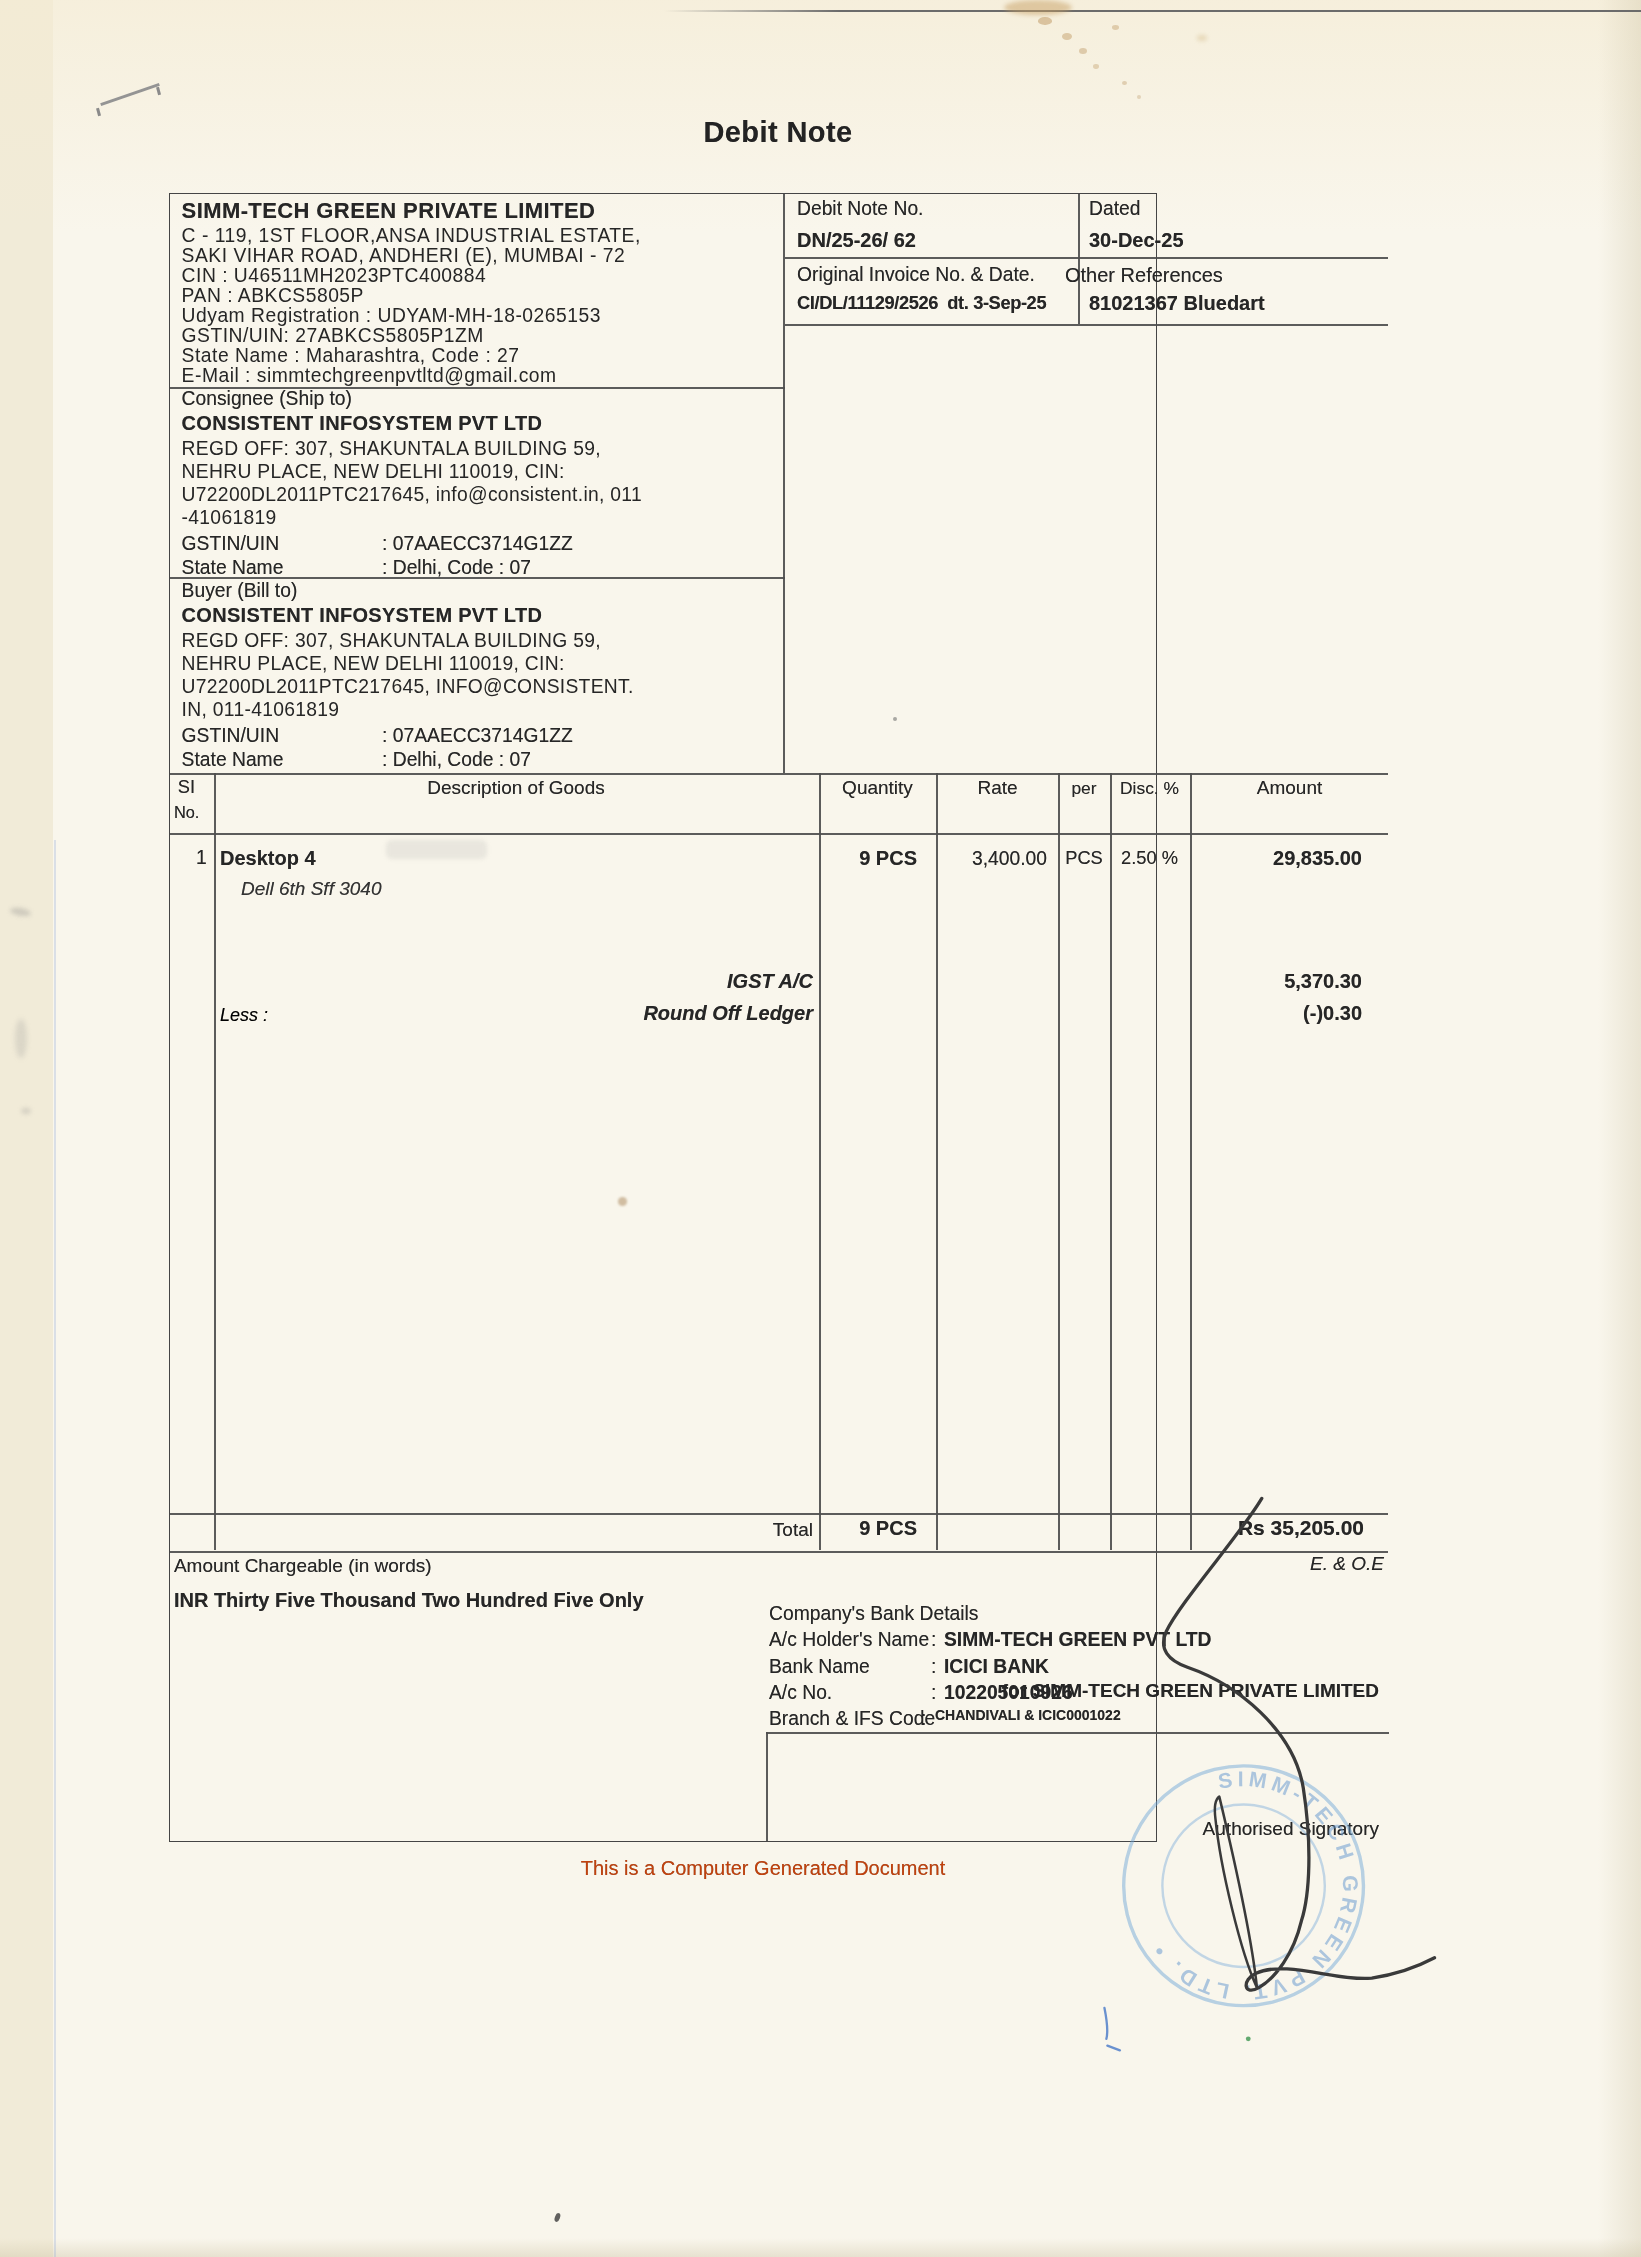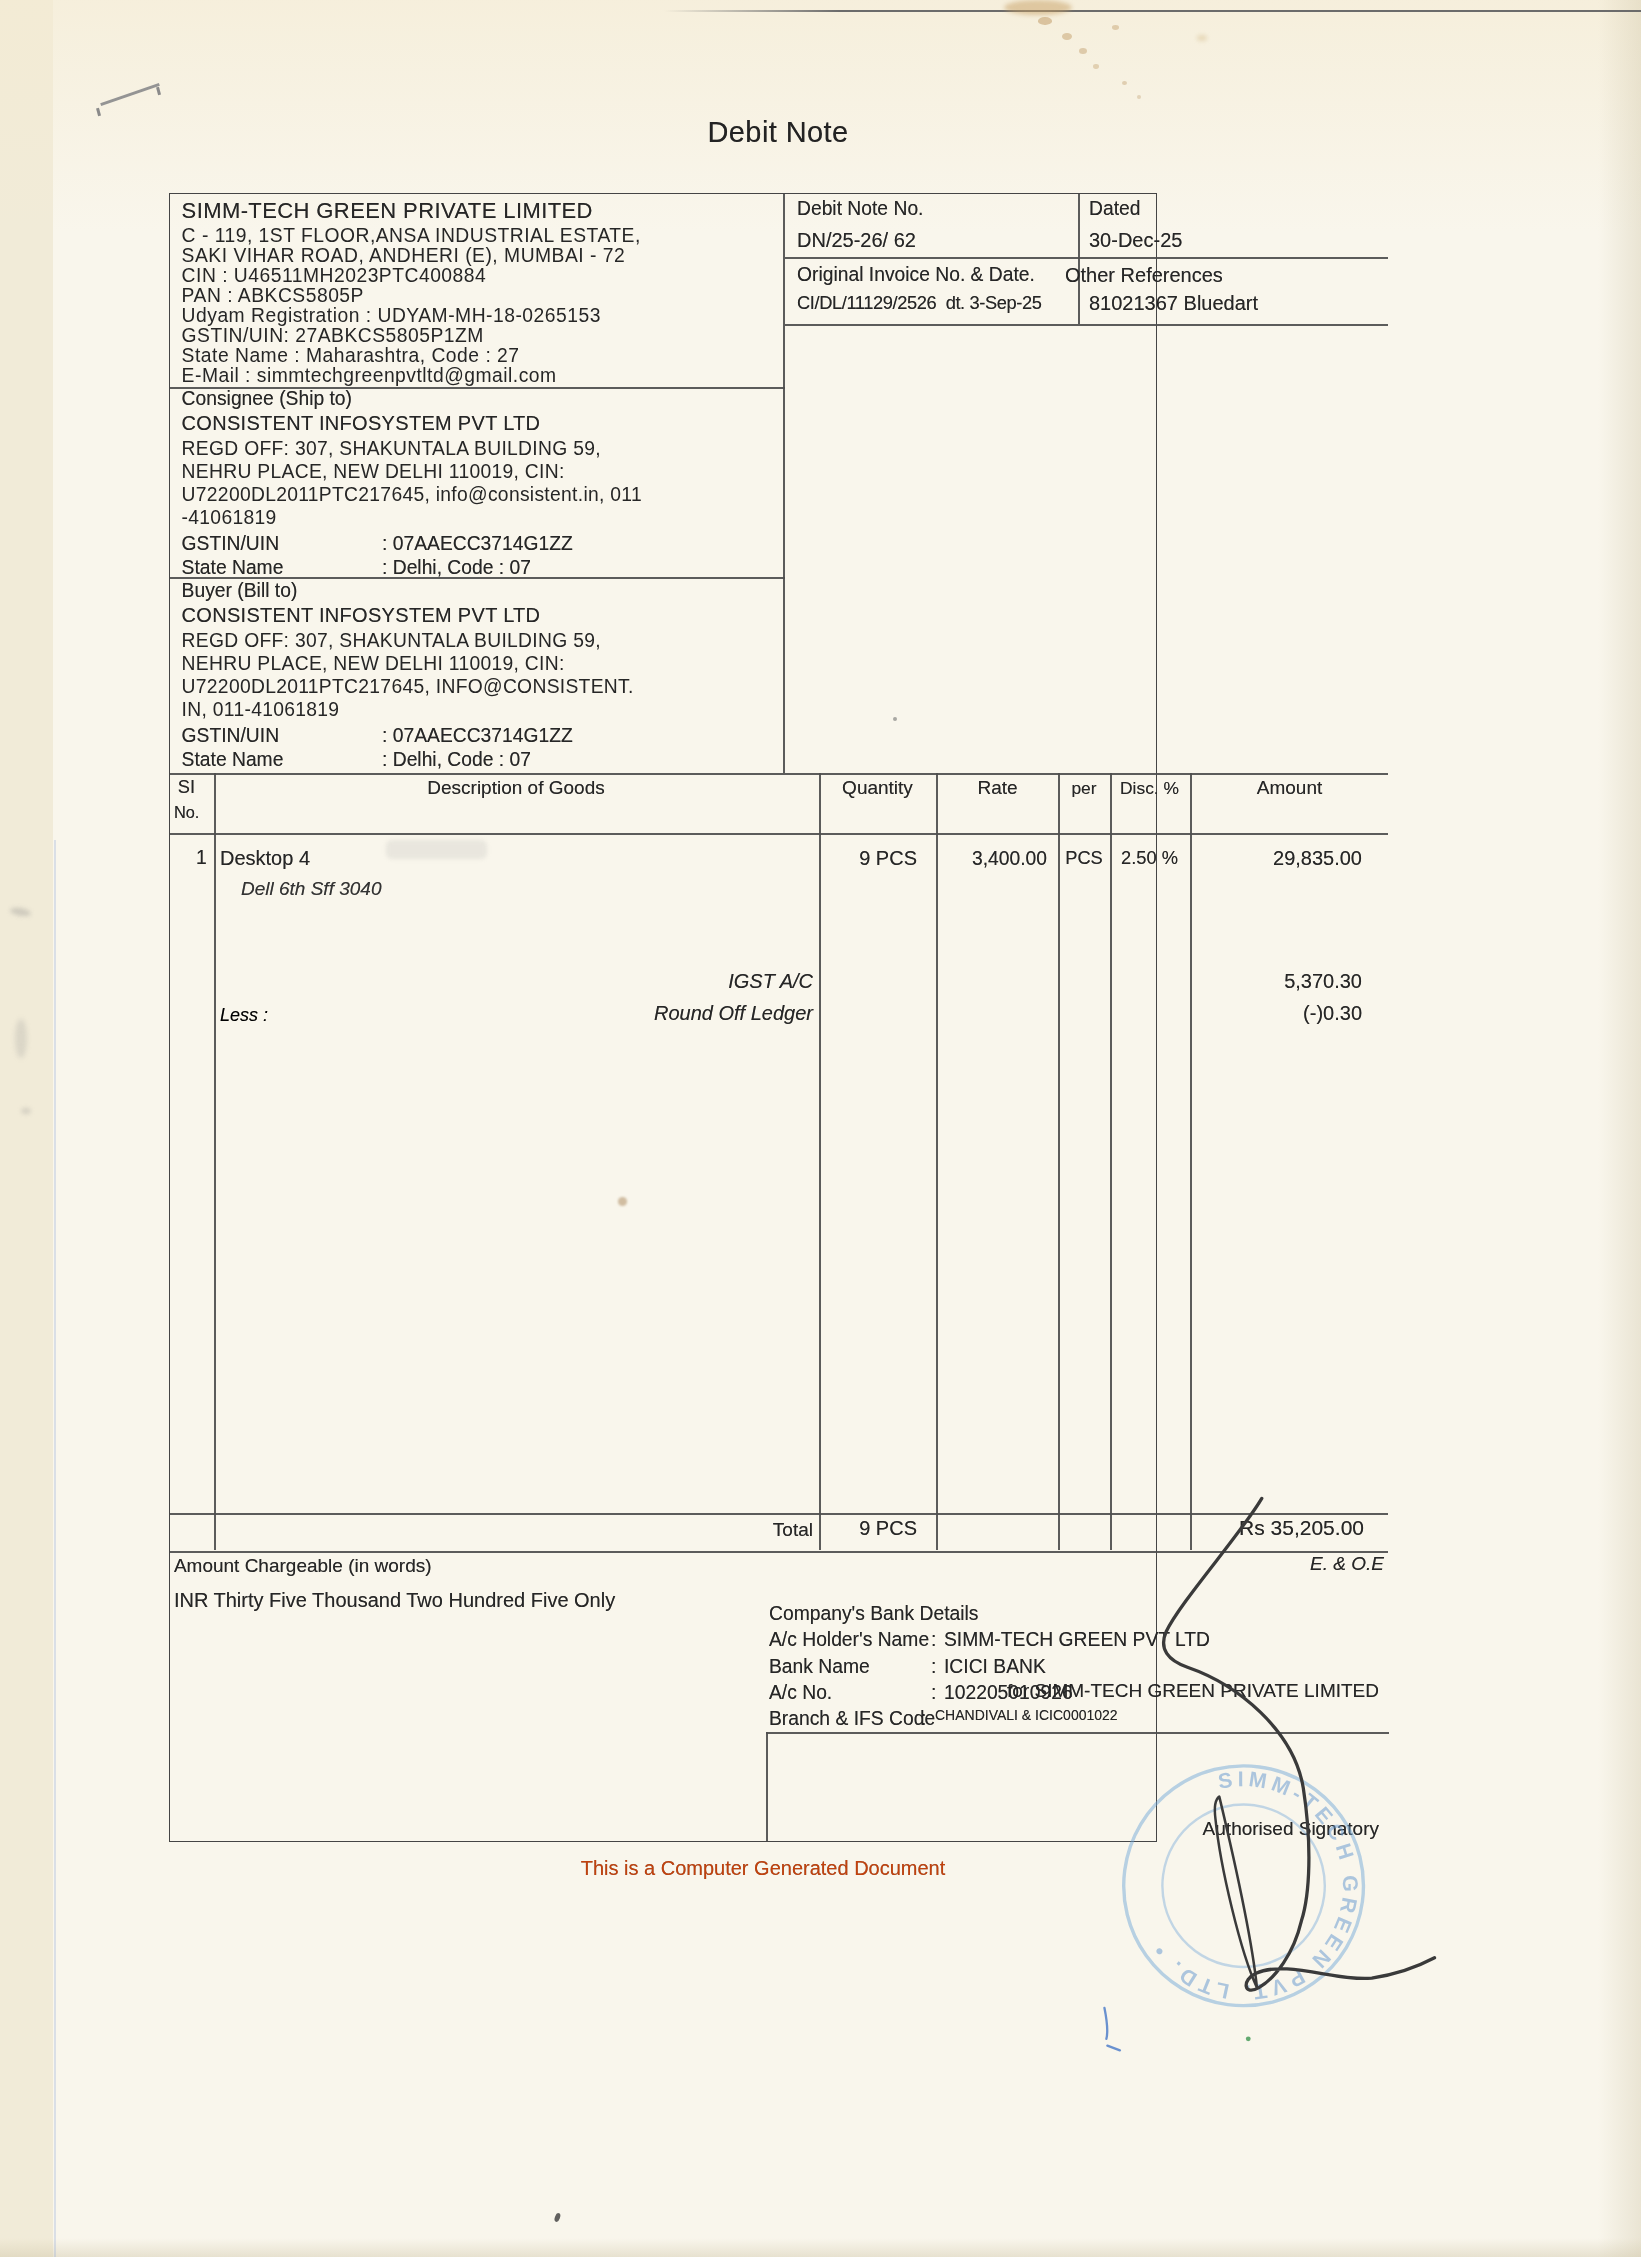--- a/index.html
+++ b/index.html
@@ -6,21 +6,21 @@
   body{
     width:1641px;height:2257px;position:relative;overflow:hidden;
     background:#f9f6ec;
     font-family:"Liberation Sans", sans-serif;
     color:#262626;
   }
   .abs{position:absolute}
   .t{position:absolute;white-space:pre;line-height:1.12;text-shadow:0 0 0.5px rgba(50,50,50,.55)}
   .hl,.vl{position:absolute;background:#4e4e4e;opacity:.92}
   .hl{height:1.9px}.vl{width:1.9px}
-  .b{font-weight:normal}.i{font-style:italic}
+  .b{font-weight:bold}.i{font-style:italic}
   .ctr{text-align:center}.rt{text-align:right}
   .form{position:absolute;left:169px;top:193px;width:988px;height:1649px;border:1.9px solid #454545;box-sizing:border-box}
   .speck{position:absolute;border-radius:50%}
   .lines20 div{height:20px}
   .lines24 div{height:23px}
 </style>
 </head>
 <body>
 
 <div class="abs" style="left:0;top:0;width:53px;height:2257px;background:#f1ebd8"></div>

